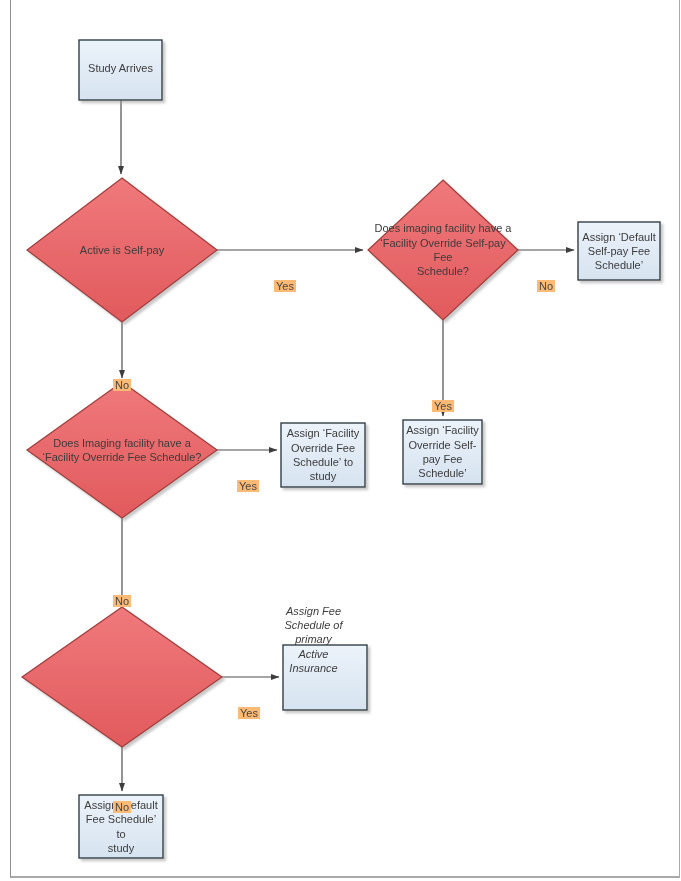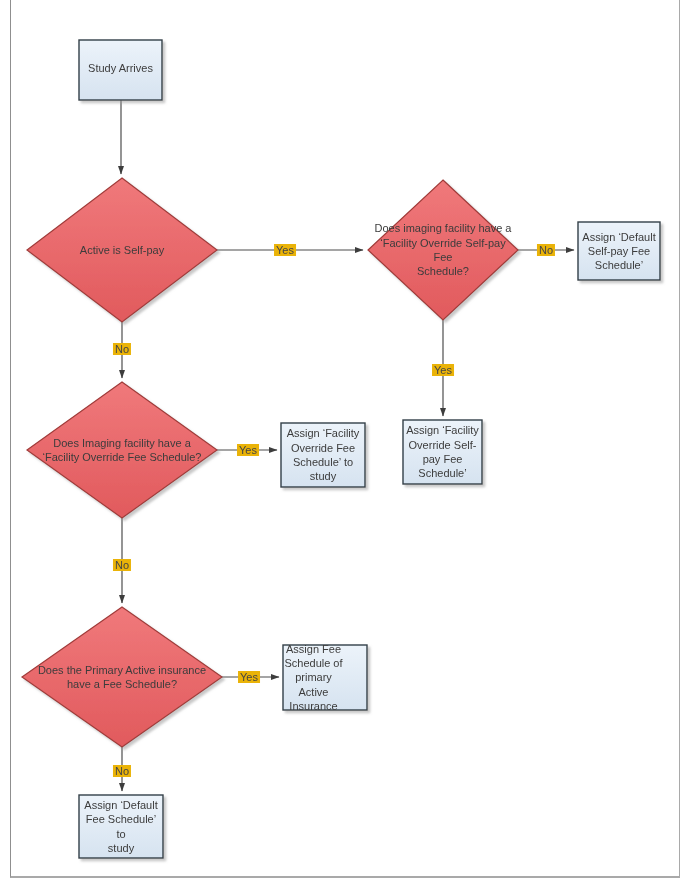--- a/index.html
+++ b/index.html
@@ -30,34 +30,35 @@
     line-height: 1.3;
     color: #3c3c3c;
     white-space: pre-line;
     pointer-events: none;
   }
   .edge-label {
     position: absolute;
     transform: translate(-50%, -50%);
     font-size: 11px;
     color: #454545;
-    background: #eab308;
+    background: #fdba74;
     padding: 0 2px;
     pointer-events: none;
+    margin-top: 36px;
   }
   
   #lbl-start   { left: 79px;  top: 40px;  width: 83px;  height: 56px; }
   #lbl-d1      { left: 47px;  top: 205px; width: 150px; height: 90px; }
   #lbl-d2      { left: 372px; top: 205px; width: 142px; height: 90px; }
   #lbl-b2      { left: 579px; top: 223px; width: 80px;  height: 56px; }
   #lbl-b3      { left: 404px; top: 421px; width: 77px;  height: 62px; }
   #lbl-d3      { left: 32px;  top: 410px; width: 180px; height: 80px; }
   #lbl-b4      { left: 282px; top: 424px; width: 82px;  height: 62px; }
   #lbl-d4      { left: 27px;  top: 640px; width: 190px; height: 74px; }
-  #lbl-b5      { left: 284px; top: 646px; width: 59px;  height: 63px; }
+  #lbl-b5      { left: 284px; top: 608px; width: 59px;  height: 63px; font-style: italic; }
   #lbl-b6      { left: 80px;  top: 796px; width: 82px;  height: 61px; }
   #elbl-yes1 { left: 285px; top: 250px; }
   #elbl-no1  { left: 546px; top: 250px; }
   #elbl-yes2 { left: 443px; top: 370px; }
   #elbl-no2  { left: 122px; top: 349px; }
   #elbl-yes3 { left: 248px; top: 450px; }
   #elbl-no3  { left: 122px; top: 565px; }
   #elbl-yes4 { left: 249px; top: 677px; }
   #elbl-no4  { left: 122px; top: 771px; }
 </style>
@@ -125,22 +126,20 @@
   <div class="node-label" id="lbl-b3">Assign ‘Facility
 Override Self-
 pay Fee
 Schedule’</div>
   <div class="node-label" id="lbl-d3">Does Imaging facility have a
 ‘Facility Override Fee Schedule?</div>
   <div class="node-label" id="lbl-b4">Assign ‘Facility
 Override Fee
 Schedule’ to
 study</div>
-  <div class="node-label" id="lbl-d4">Does the Primary Active insurance
-have a Fee Schedule?</div>
   <div class="node-label" id="lbl-b5">Assign Fee
 Schedule of
 primary Active
 Insurance</div>
   <div class="node-label" id="lbl-b6">Assign ‘Default
 Fee Schedule’ to
 study</div>
 
   <span class="edge-label" id="elbl-yes1">Yes</span>
   <span class="edge-label" id="elbl-no1">No</span>

